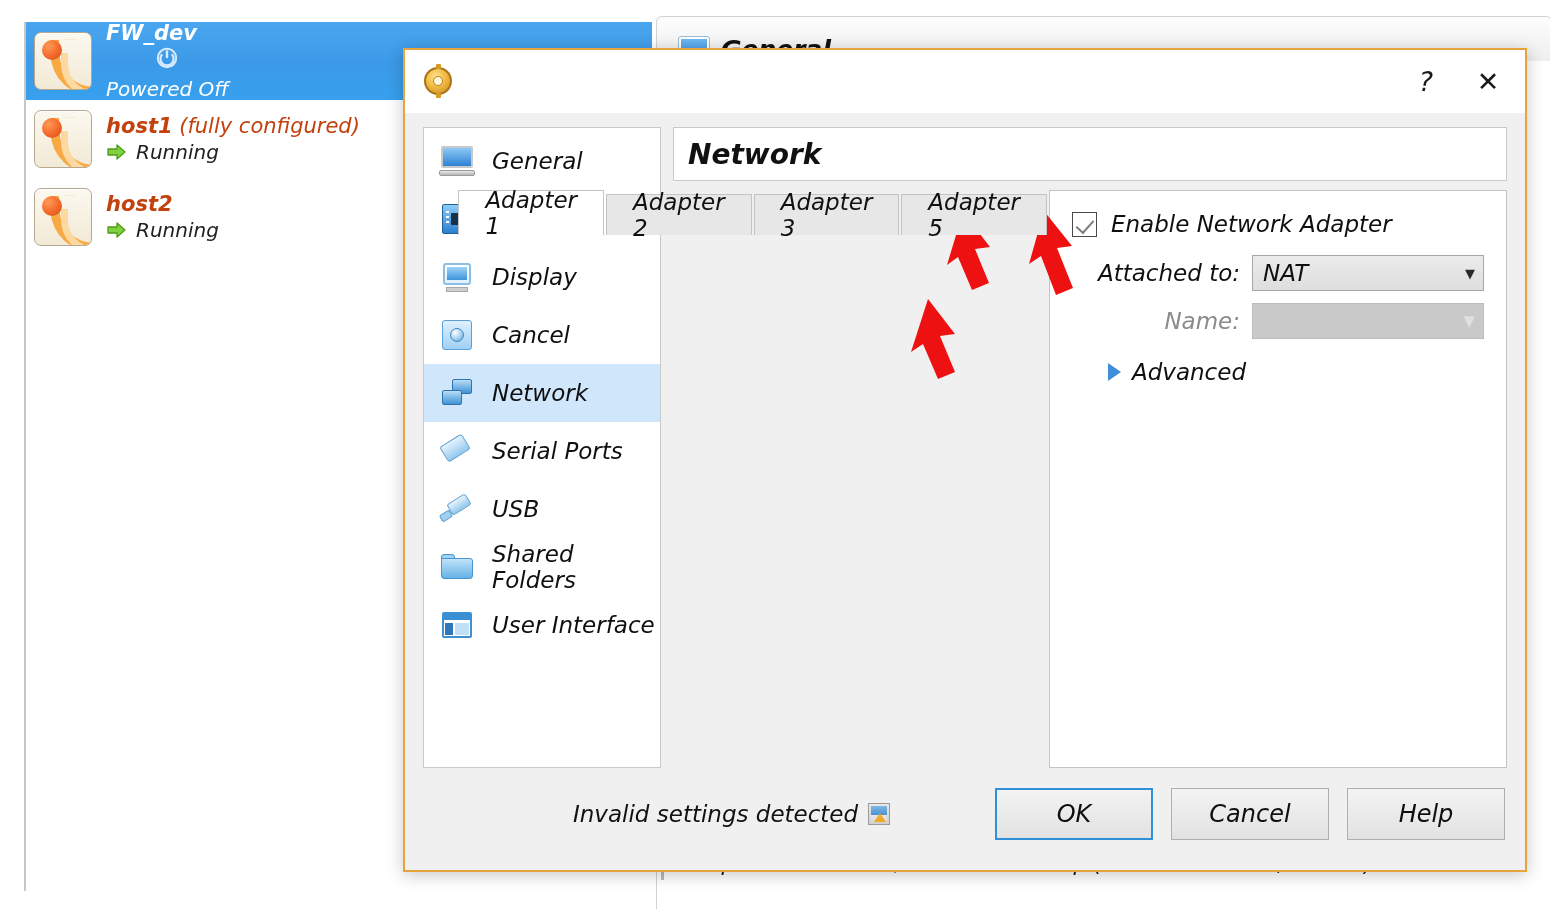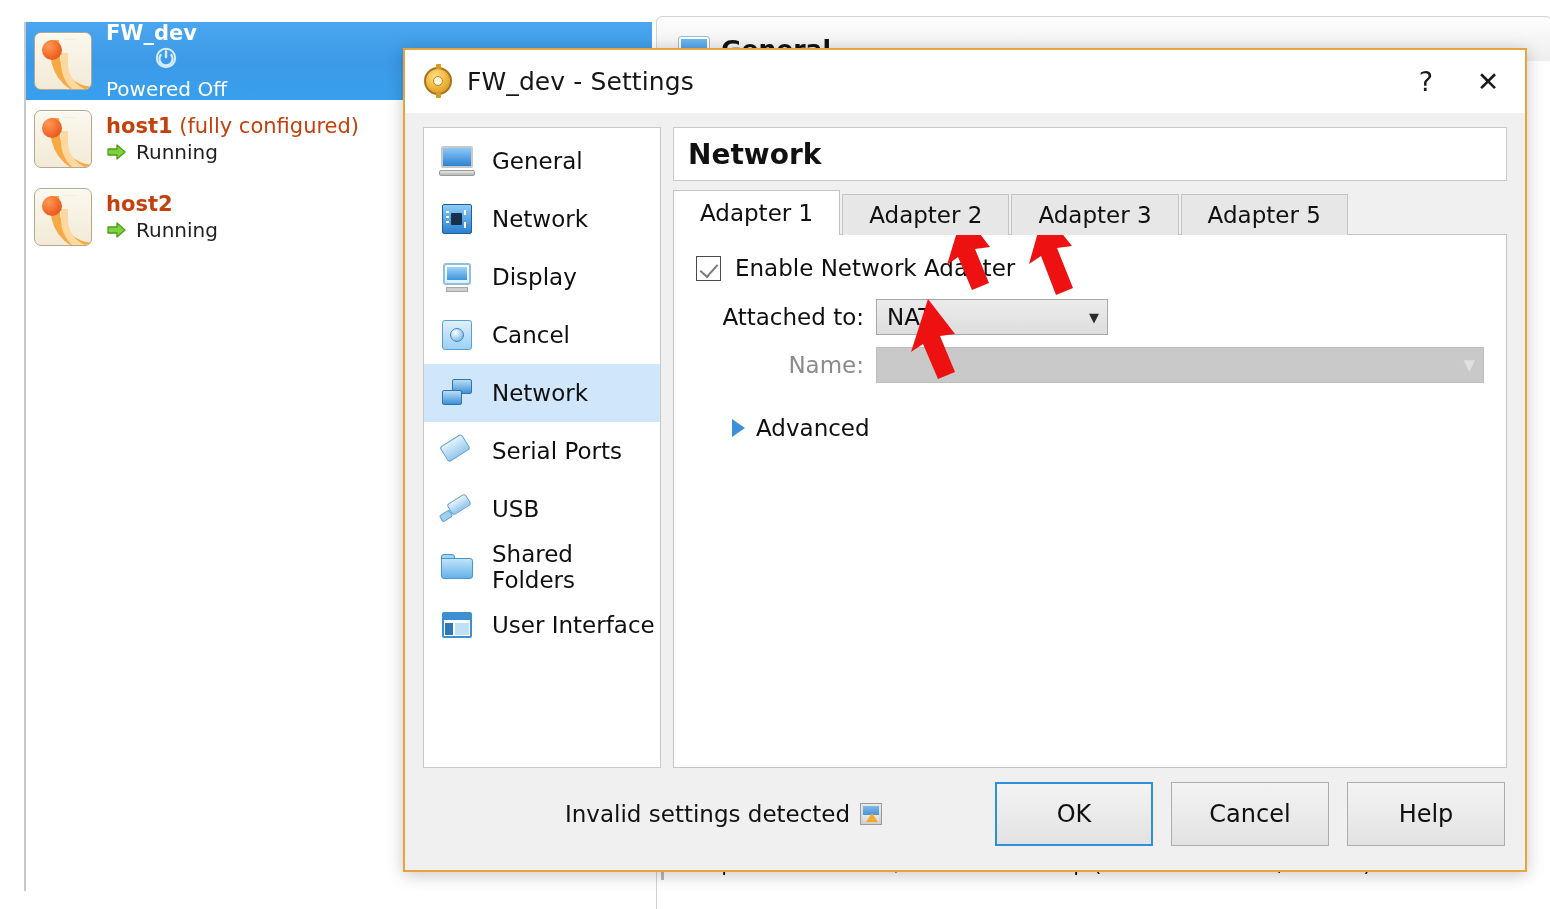--- a/index.html
+++ b/index.html
@@ -2,21 +2,21 @@
 <html><head>
 <meta charset="utf-8">
 <style>
   html, body {
     margin: 0; padding: 0;
     width: 1550px; height: 909px;
     overflow: hidden;
     background: #ffffff;
     font-family: "DejaVu Sans", "Liberation Sans", sans-serif;
   }
-  #root { position: relative; width: 1550px; height: 909px; background: #ffffff; }
+  #root { position: relative; width: 1550px; height: 909px; background: #ffffff; font-style: italic; }
 
   
   #bg-manager { position: absolute; inset: 0; background: #ffffff; }
 
   #vm-list {
     position: absolute; left: 24px; top: 22px; width: 626px; height: 869px;
     background: #ffffff; border-left: 2px solid #c8c8c8;
   }
   .vm-row { position: relative; height: 78px; display: flex; align-items: center; padding-left: 8px; }
   .vm-row.selected {
@@ -173,21 +173,21 @@
   .ic-ui-bar { position:absolute; left:6px; top:6px; width:26px; height:6px; background:#3d8fd4; }
   .ic-ui-l { position:absolute; left:7px; top:15px; width:8px; height:12px; background:#2f77b8; }
   .ic-ui-r { position:absolute; left:17px; top:15px; width:14px; height:12px; background:#bfe0f7; }
 
   #content { flex: 1 1 auto; display: flex; flex-direction: column; min-width: 0; }
   #page-title {
     background: #ffffff; border: 1px solid #c9c9c9; height: 52px;
     display: flex; align-items: center; padding-left: 14px;
     font-size: 28px; font-weight: bold; color: #111111;
   }
-  #tabs-area { margin-top: 10px; flex: 1 1 auto; display: flex; flex-direction: column; min-height: 0; justify-content: flex-end; }
+  #tabs-area { margin-top: 10px; flex: 1 1 auto; display: flex; min-height: 0; justify-content: flex-end; }
   #tabstrip { display: flex; align-items: flex-end; height: 44px; position: relative; z-index: 2; }
   .tab {
     height: 40px; padding: 0 26px; display: flex; align-items: center;
     font-size: 23px; color: #101010; background: #e7e7e7;
     border: 1px solid #c4c4c4; border-bottom: none; margin-right: 2px;
   }
   .tab.active { background: #ffffff; height: 44px; border-color: #c4c4c4; position: relative; }
   #tabpanel {
     flex: 1 1 auto; background: #ffffff; border: 1px solid #c4c4c4; margin-top: -1px;
     padding: 20px 22px; position: relative; min-height: 0;
@@ -210,48 +210,48 @@
     height: 36px; background: linear-gradient(to bottom,#ebebeb,#dedede);
     border: 1px solid #a7a7a7; display: flex; align-items: center;
     padding: 0 8px 0 10px; font-size: 23px; color: #0f0f0f; box-sizing: border-box;
   }
   .combo.wide { width: 232px; }
   .combo.disabled {
     width: 100%; background: #c9c9c9; border: 1px solid #bdbdbd; color: #a5a5a5;
   }
   .combo .caret { margin-left: auto; font-size: 13px; color: #2a2a2a; line-height: 1; }
   .combo.disabled .caret { color: #e0e0e0; font-size: 15px; }
-  .adv-row { display: flex; align-items: center; gap: 11px; margin-top: 32px; padding-left: 36px; }
+  .adv-row { display: flex; align-items: center; gap: 11px; margin-top: 20px; padding-left: 36px; }
   .tri {
     width: 0; height: 0; border-top: 9px solid transparent; border-bottom: 9px solid transparent;
     border-left: 13px solid #3f8fd8;
   }
   .adv-label { font-size: 23px; color: #0f0f0f; }
 
   #dlg-footer {
     height: 92px; flex: 0 0 92px; display: flex; align-items: center;
     padding: 0 20px 10px 20px; gap: 18px;
   }
   #invalid-wrap { display: flex; align-items: center; gap: 10px; margin-left: 140px; }
-  #invalid-text { font-size: 23px; color: #111111; }
+  #invalid-text { font-size: 23px; color: #111111; margin-left: 8px; }
   .warn-icon {
     width: 22px; height: 22px; position: relative;
     background: linear-gradient(to bottom,#e9e9e9,#cfcfcf); border: 1px solid #9a9a9a; box-sizing: border-box;
   }
   .warn-icon .inner {
     position: absolute; left: 2px; top: 2px; right: 2px; bottom: 2px;
     background: linear-gradient(to bottom,#7fb8e6 0%, #4b92d4 55%, #e8e8e8 56%, #d8d8d8 100%);
   }
   .warn-icon .tri2 {
     position: absolute; left: 5px; bottom: 2px; width: 0; height: 0;
     border-left: 6px solid transparent; border-right: 6px solid transparent; border-bottom: 9px solid #f0a92b;
   }
   .footer-spacer { flex: 1 1 auto; }
   .dlg-btn {
-    width: 158px; height: 64px; display: flex; align-items: center; justify-content: center;
+    width: 158px; height: 52px; display: flex; align-items: center; justify-content: center;
     font-size: 24px; color: #0f0f0f;
     background: linear-gradient(to bottom,#f3f3f3,#e2e2e2);
     border: 1px solid #aeaeae; box-sizing: border-box;
   }
   .dlg-btn.default { border: 2px solid #2f8fd8; }
 
   
   #arrows { position: absolute; inset: 0; pointer-events: none; }
 </style>
 </head>
@@ -348,21 +348,20 @@
   </div>
 
   <div id="dialog">
 
     <div id="titlebar">
       <span class="gear-icon">
         <span class="gb"></span>
           <span class="tooth"></span>
           <span class="gh"></span>
       </span>
-      <span id="title-text">FW_dev - Settings</span>
       <span class="spacer"></span>
       <span class="tb-btn">?</span>
       <span class="tb-btn">✕</span>
     </div>
 
     <div id="dlg-body">
 
       <div id="sidebar">
 
         <div class="side-item">

